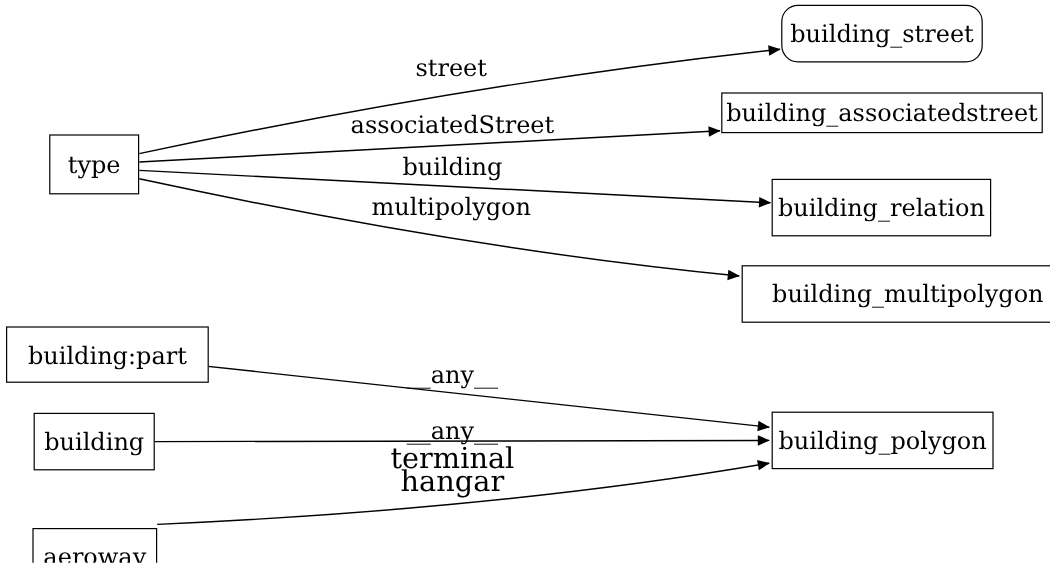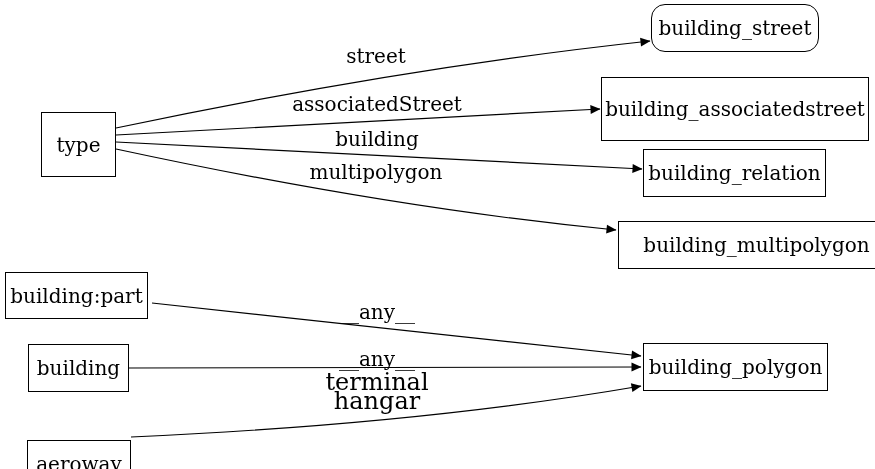--- a/index.html
+++ b/index.html
@@ -55,27 +55,27 @@
     transform: translateX(-50%);
     font-size: 24px;
     line-height: 19px;
     white-space: nowrap;
     text-align: center;
   }
   .edge-label-multiline span {
     display: block;
   }
   
-  #n-type                    { left: 41px;  top: 112px; width: 75px;  height: 65px; }
+  #n-type                    { left: 41px;  top: 112px; width: 75px;  height: 50px; }
   #n-building-street         { left: 651px; top: 4px;   width: 168px; height: 48px; border-radius: 14px; }
-  #n-building-associatedstreet { left: 601px; top: 77px; width: 268px; height: 64px; }
+  #n-building-associatedstreet { left: 601px; top: 77px; width: 268px; height: 34px; }
   #n-building-relation       { left: 643px; top: 149px; width: 183px; height: 48px; }
   #n-building-multipolygon   { left: 618px; top: 221px; width: 277px; height: 48px; }
   #n-building-polygon        { left: 643px; top: 343px; width: 185px; height: 48px; }
-  #n-building-part           { left: 5px;   top: 272px; width: 143px; height: 47px; }
+  #n-building-part           { left: 5px;   top: 272px; width: 169px; height: 47px; }
   #n-building                { left: 28px;  top: 344px; width: 101px; height: 48px; }
   #n-aeroway                 { left: 27px;  top: 440px; width: 104px; height: 48px; }
   
   #el-street        { left: 376px; top: 56px; }
   #el-assocstreet   { left: 377px; top: 104px; }
   #el-building      { left: 377px; top: 139px; }
   #el-multipolygon  { left: 376px; top: 172px; }
   #el-any-1         { left: 377px; top: 312px; }
   #el-any-2         { left: 377px; top: 359px; }
   #el-terminal-hangar { left: 377px; top: 373px; }

